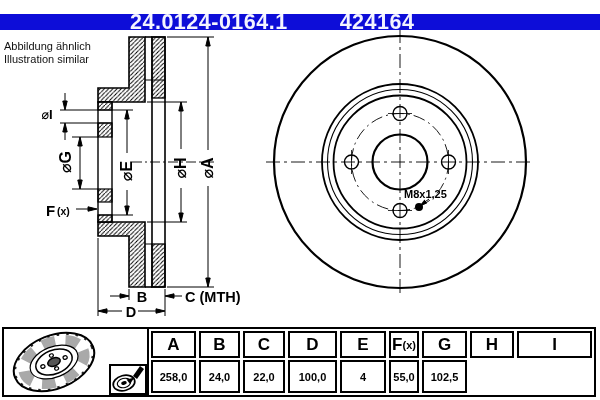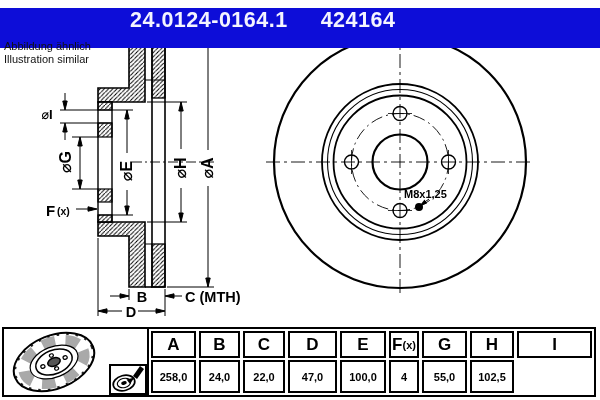--- a/index.html
+++ b/index.html
@@ -1,23 +1,23 @@
 <!DOCTYPE html>
 <html><head>
 <meta charset="utf-8">
 <style>
   html,body{margin:0;padding:0;background:#fff;}
   #stage{position:relative;width:600px;height:400px;overflow:hidden;
          font-family:"Liberation Sans","DejaVu Sans",sans-serif;background:#fff;}
   
-  #hdr{position:absolute;left:0;top:8px;width:600px;height:40px;background:#0D0DD8;
-       display:flex;}
+  #hdr{position:absolute;left:0;top:14px;width:600px;height:16px;background:#0D0DD8;
+       display:flex;align-items:center;}
   #hdr span{color:#F4F4FF;font-weight:bold;font-size:21.5px;letter-spacing:.5px;white-space:nowrap;}
   #hdr .pn{margin-left:130px;}
-  #hdr .rn{margin-left:33px;}
+  #hdr .rn{margin-left:52px;}
   
   #note{position:absolute;left:4px;top:40px;font-size:11px;font-weight:normal;
         line-height:13px;color:#111;}
   
   #draw{position:absolute;left:0;top:0;width:600px;height:400px;}
   
   #spec{position:absolute;left:2px;top:327px;width:594px;height:70px;border:2px solid #000;
         box-sizing:border-box;display:flex;background:#fff;}
   #icon-cell{width:143px;border-right:2px solid #000;position:relative;flex:none;}
   #icon-cell .bigicon{position:absolute;left:3px;top:1px;}
@@ -229,23 +229,20 @@
       <div class="cell v">
           <span>258,0</span>
         </div>
       <div class="cell v">
           <span>24,0</span>
         </div>
       <div class="cell v">
           <span>22,0</span>
         </div>
       <div class="cell v">
-          <span>47,0</span>
-        </div>
-      <div class="cell v">
           <span>100,0</span>
         </div>
       <div class="cell v">
           <span>4</span>
         </div>
       <div class="cell v">
           <span>55,0</span>
         </div>
       <div class="cell v">
           <span>102,5</span>

